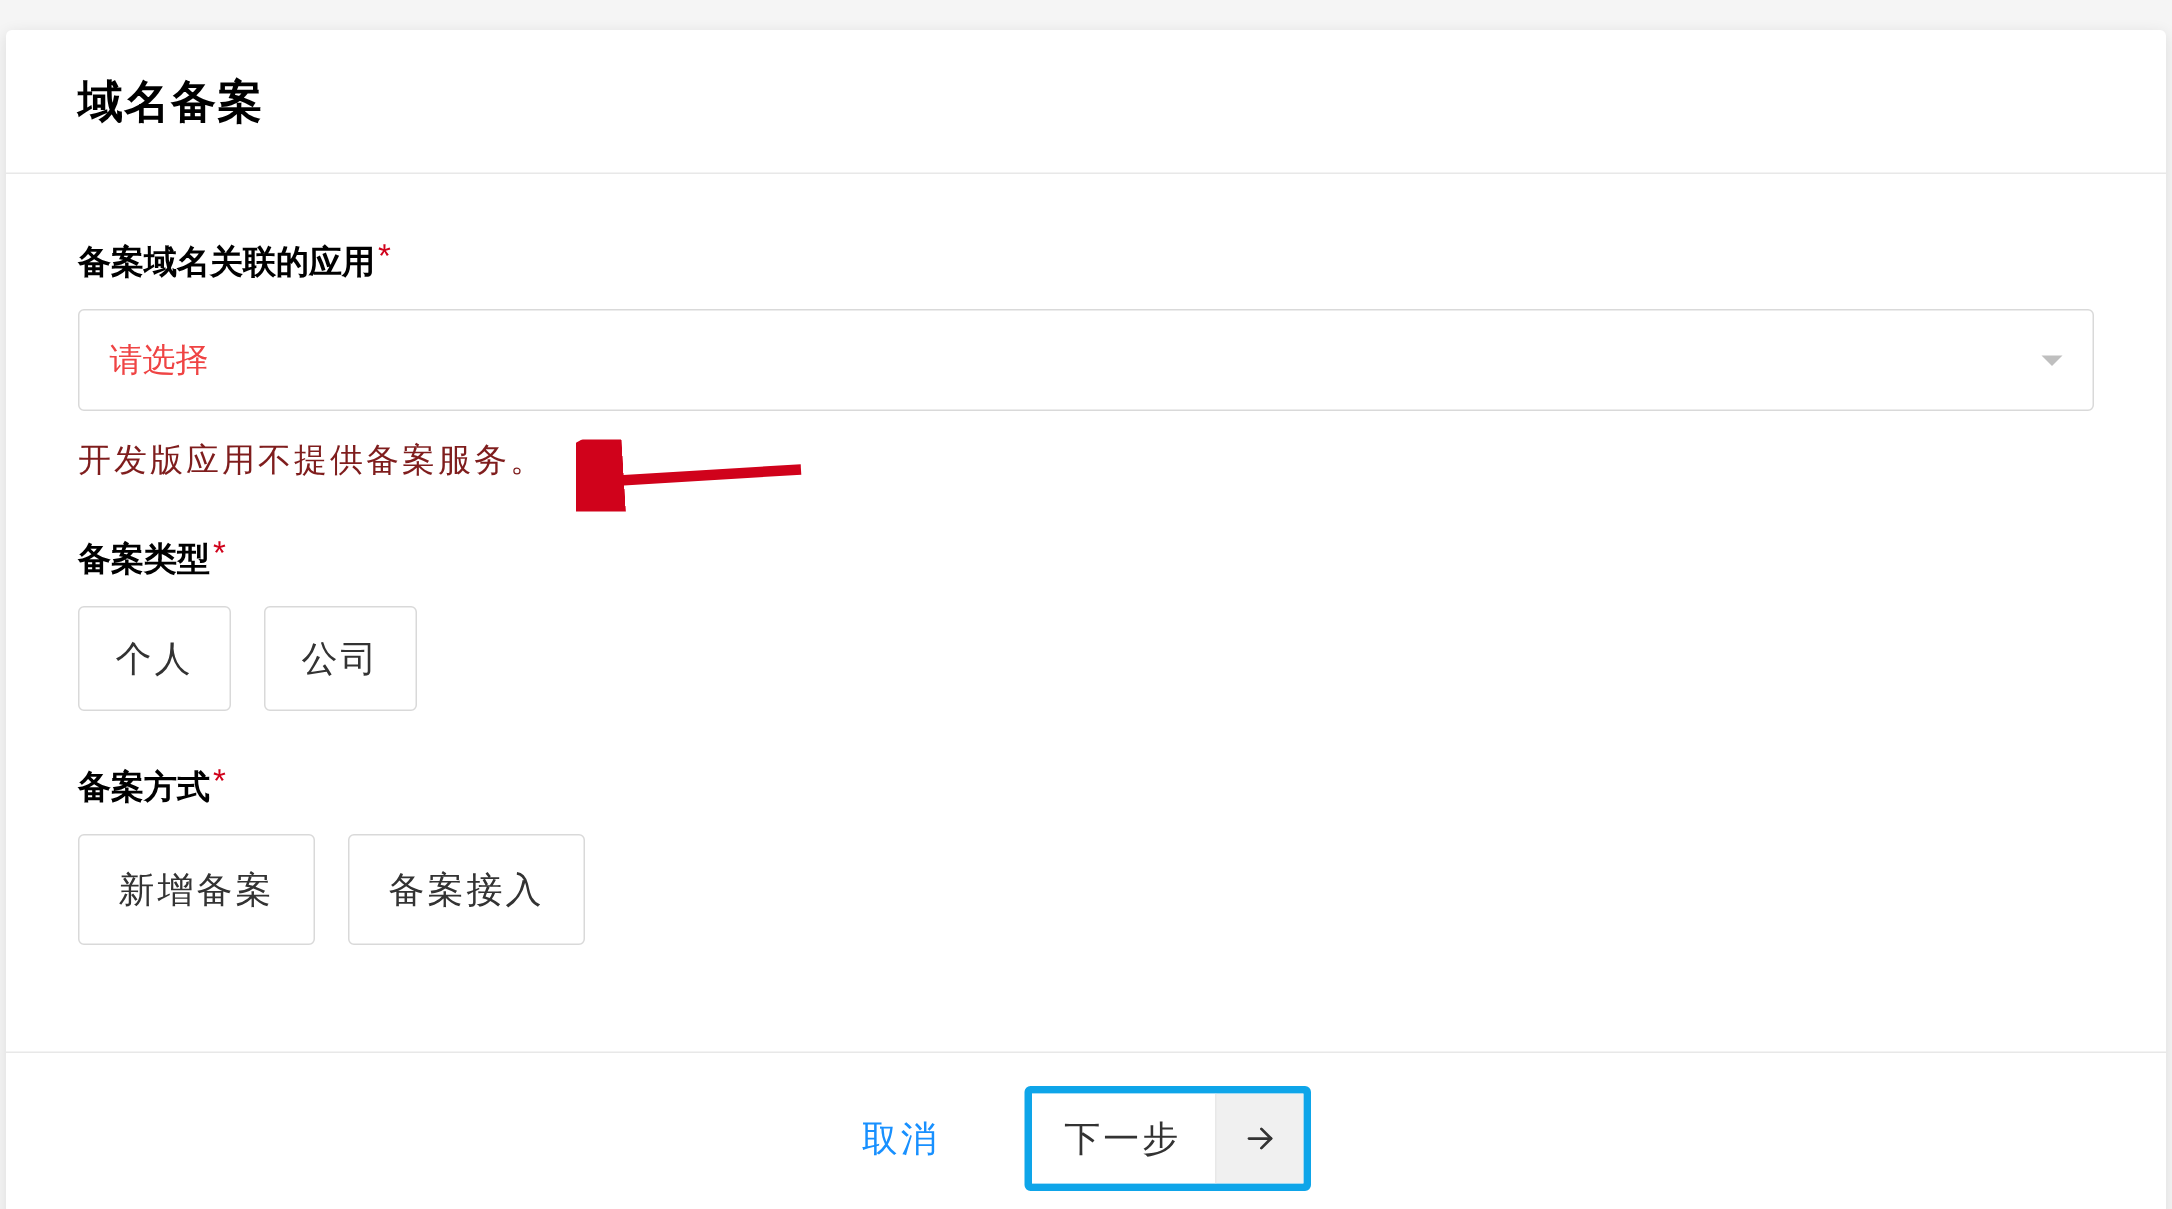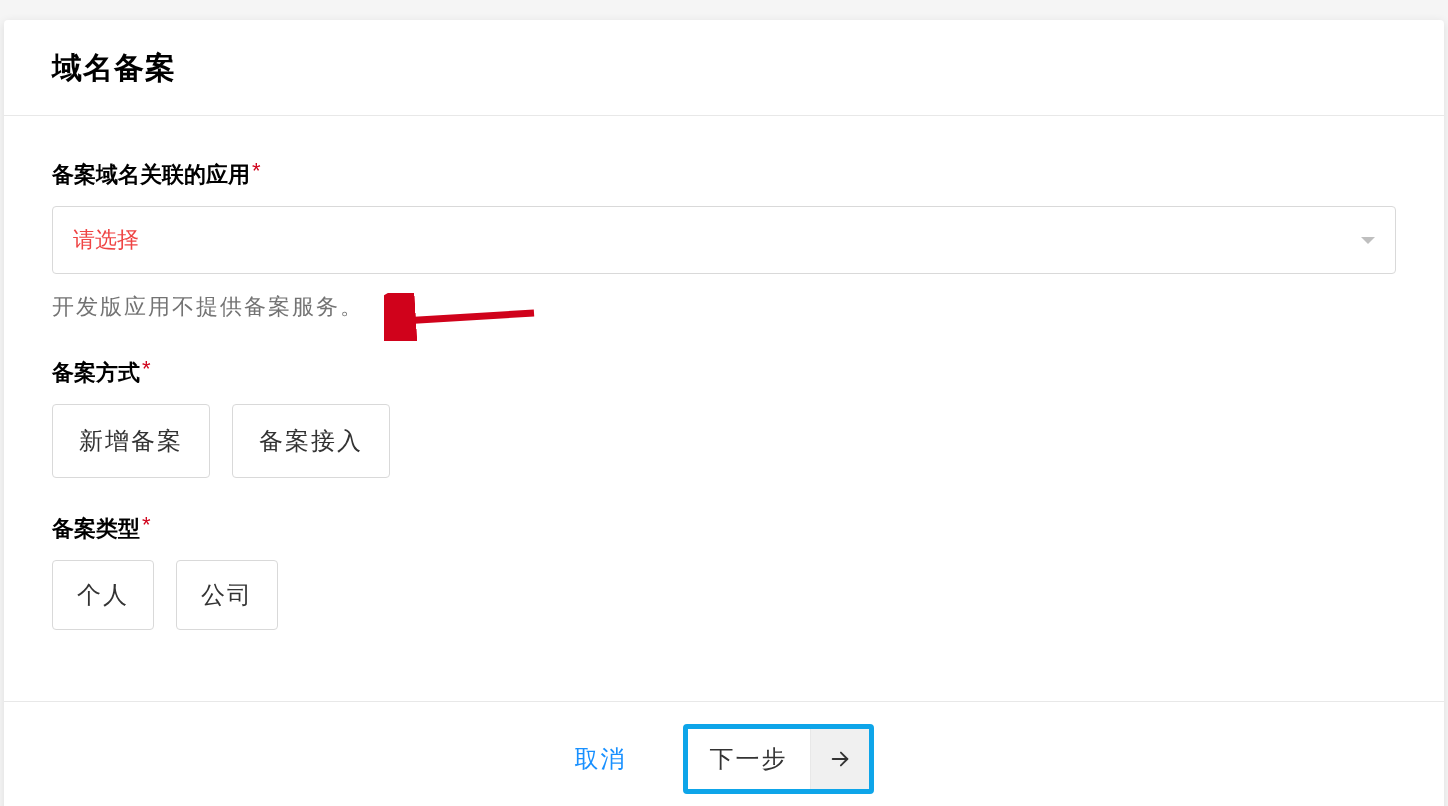--- a/index.html
+++ b/index.html
@@ -52,21 +52,21 @@
     cursor: pointer;
   }
   .select-caret {
     width: 0; height: 0;
     border-left: 7px solid transparent;
     border-right: 7px solid transparent;
     border-top: 7px solid #bfbfbf;
   }
   .helper-text {
     font-size: 22px;
-    color: #737373;
+    color: #7f1d1d;
     margin-top: 18px;
     letter-spacing: 2px;
     font-family: Liberation Mono, monospace;
   }
   .option-group { display: flex; gap: 22px; }
   .option-btn {
     border: 1px solid #d9d9d9;
     border-radius: 4px;
     background: #fff;
     padding: 20px 26px;
@@ -143,35 +143,35 @@
       </label>
       <div class="select">
         <span>请选择</span>
         <span class="select-caret"></span>
       </div>
       <div class="helper-text">开发版应用不提供备案服务。</div>
     </div>
 
     <div class="form-group">
       <label class="form-label">
+        <span>备案类型</span><span class="required">*</span>
+      </label>
+      <div class="option-group">
+        <button class="option-btn small">个人</button>
+        <button class="option-btn small">公司</button>
+      </div>
+    </div>
+
+    <div class="form-group">
+      <label class="form-label">
         <span>备案方式</span><span class="required">*</span>
       </label>
       <div class="option-group">
         <button class="option-btn">新增备案</button>
         <button class="option-btn">备案接入</button>
-      </div>
-    </div>
-
-    <div class="form-group">
-      <label class="form-label">
-        <span>备案类型</span><span class="required">*</span>
-      </label>
-      <div class="option-group">
-        <button class="option-btn small">个人</button>
-        <button class="option-btn small">公司</button>
       </div>
     </div>
 
   </div>
 
   <div class="modal-footer">
     <button class="btn-cancel">取消</button>
     <div class="btn-next">
       <span class="btn-next-label">下一步</span>
       <span class="btn-next-icon">

